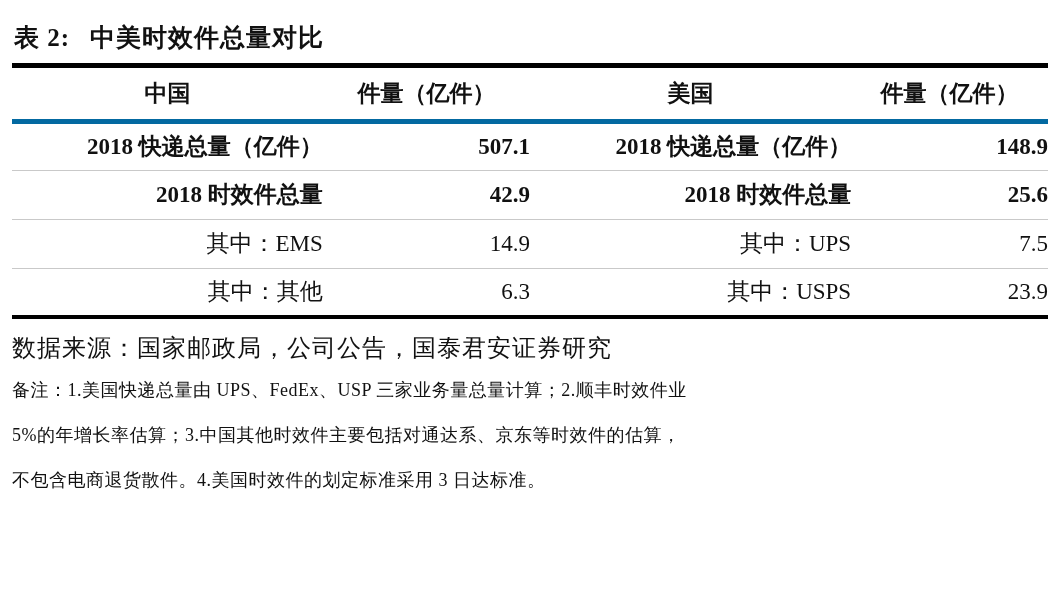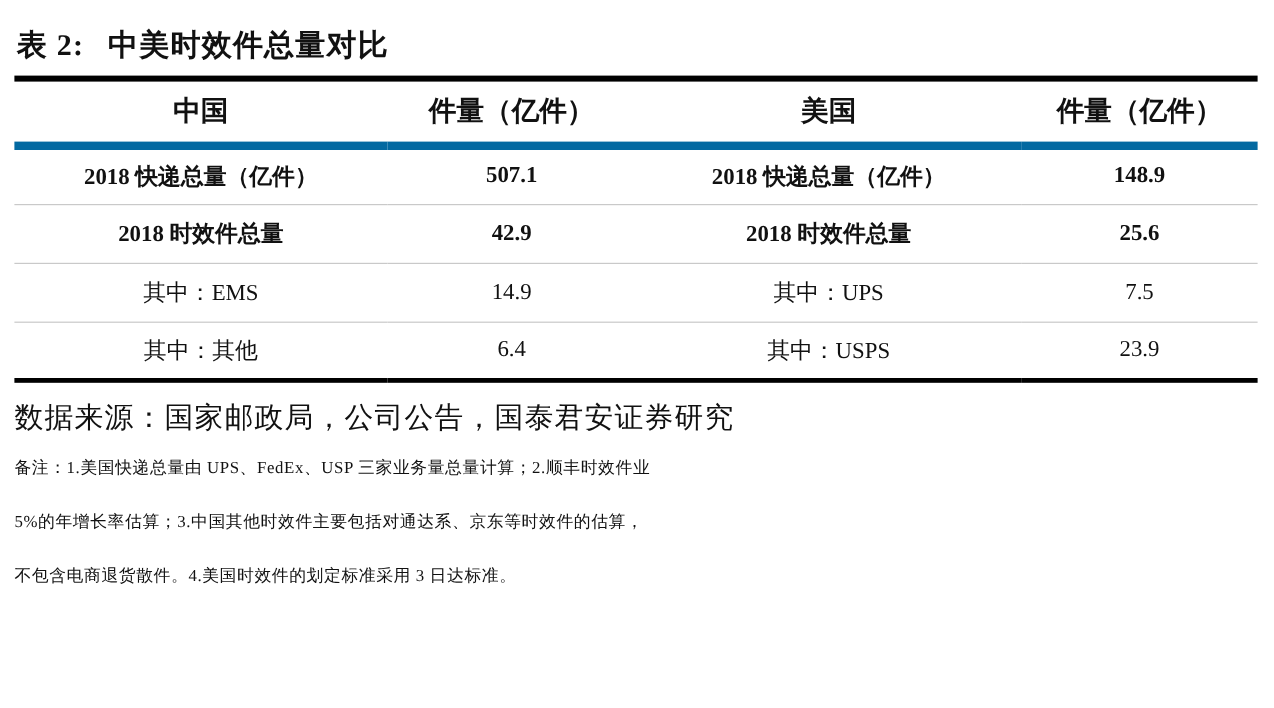--- a/index.html
+++ b/index.html
@@ -28,42 +28,42 @@
     width: 100%;
     border-collapse: collapse;
     border-bottom: 4px solid #000000;
     table-layout: fixed;
   }
   .data-table th {
     font-size: 23px;
     font-weight: bold;
     height: 53px;
     text-align: center;
-    border-bottom: 7px solid #0369a1;
+    border-bottom: 5px solid #0369a1;
     padding: 0;
   }
   .data-table td {
-    font-size: 19px;
+    font-size: 23px;
     font-weight: normal;
     height: 49px;
-    text-align: center;
+    text-align: right;
     border-top: 1px solid #c9c9c9;
     padding: 0;
   }
   .data-table tbody tr:first-child td { border-top: none; }
   .data-table tr.bold-row td { font-weight: bold; }
 
   
   .source {
     font-size: 24px;
     padding: 13px 0 2px 0;
     letter-spacing: 1px;
   }
   .notes {
-    font-size: 14px;
+    font-size: 18px;
     line-height: 45px;
     padding-top: 2px;
     letter-spacing: 0.5px;
   }
 </style>
 </head>
 <body>
 
 <div class="page">
 
@@ -100,21 +100,21 @@
         <td>25.6</td>
       </tr>
       <tr>
         <td>其中：EMS</td>
         <td>14.9</td>
         <td>其中：UPS</td>
         <td>7.5</td>
       </tr>
       <tr>
         <td>其中：其他</td>
-        <td>6.4</td>
+        <td>6.3</td>
         <td>其中：USPS</td>
         <td>23.9</td>
       </tr>
     </tbody>
   </table>
 
   <div class="source">数据来源：国家邮政局，公司公告，国泰君安证券研究</div>
 
   <div class="notes">
     <div class="note-line">备注：1.美国快递总量由 UPS、FedEx、USP 三家业务量总量计算；2.顺丰时效件业</div>

